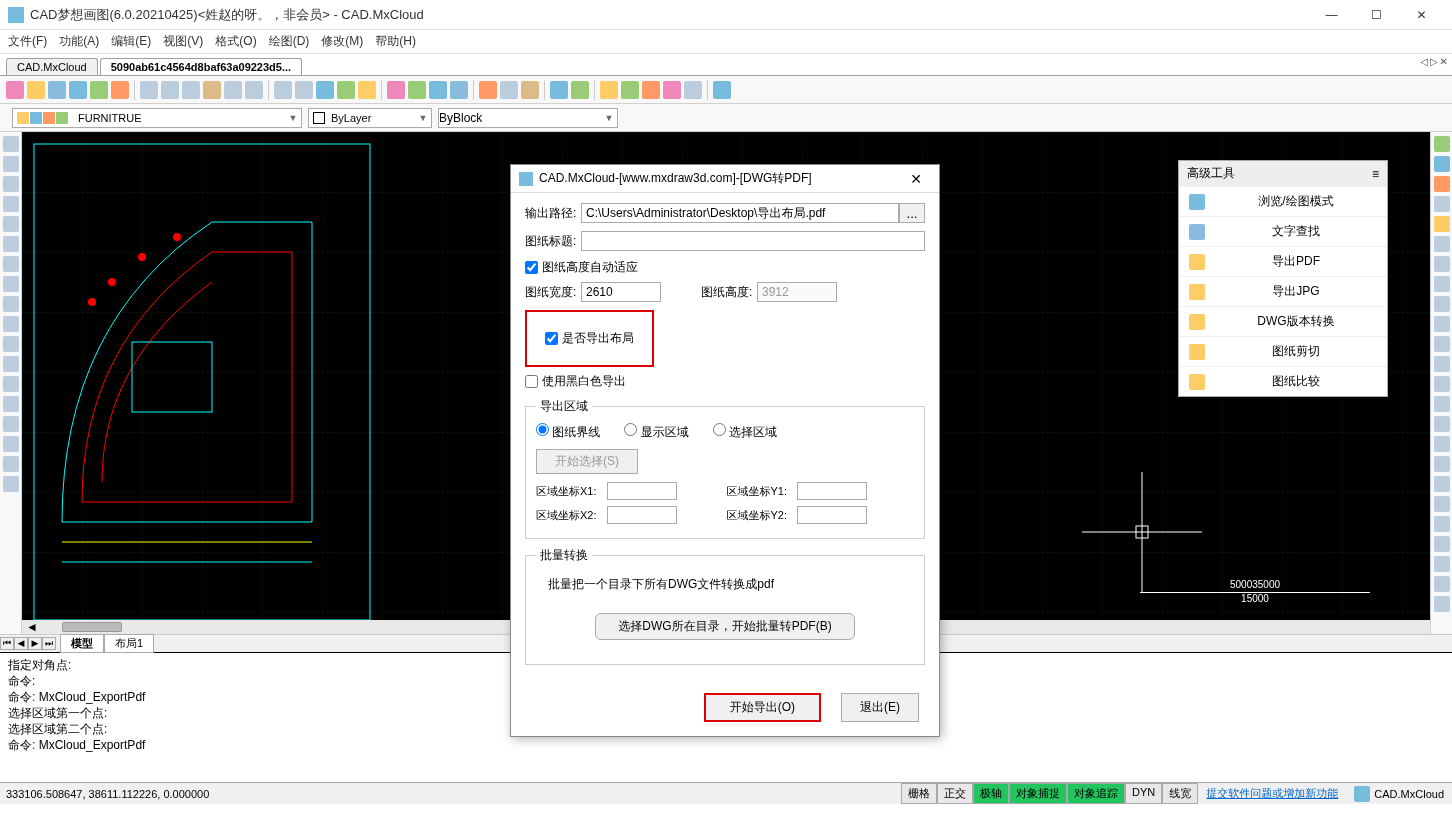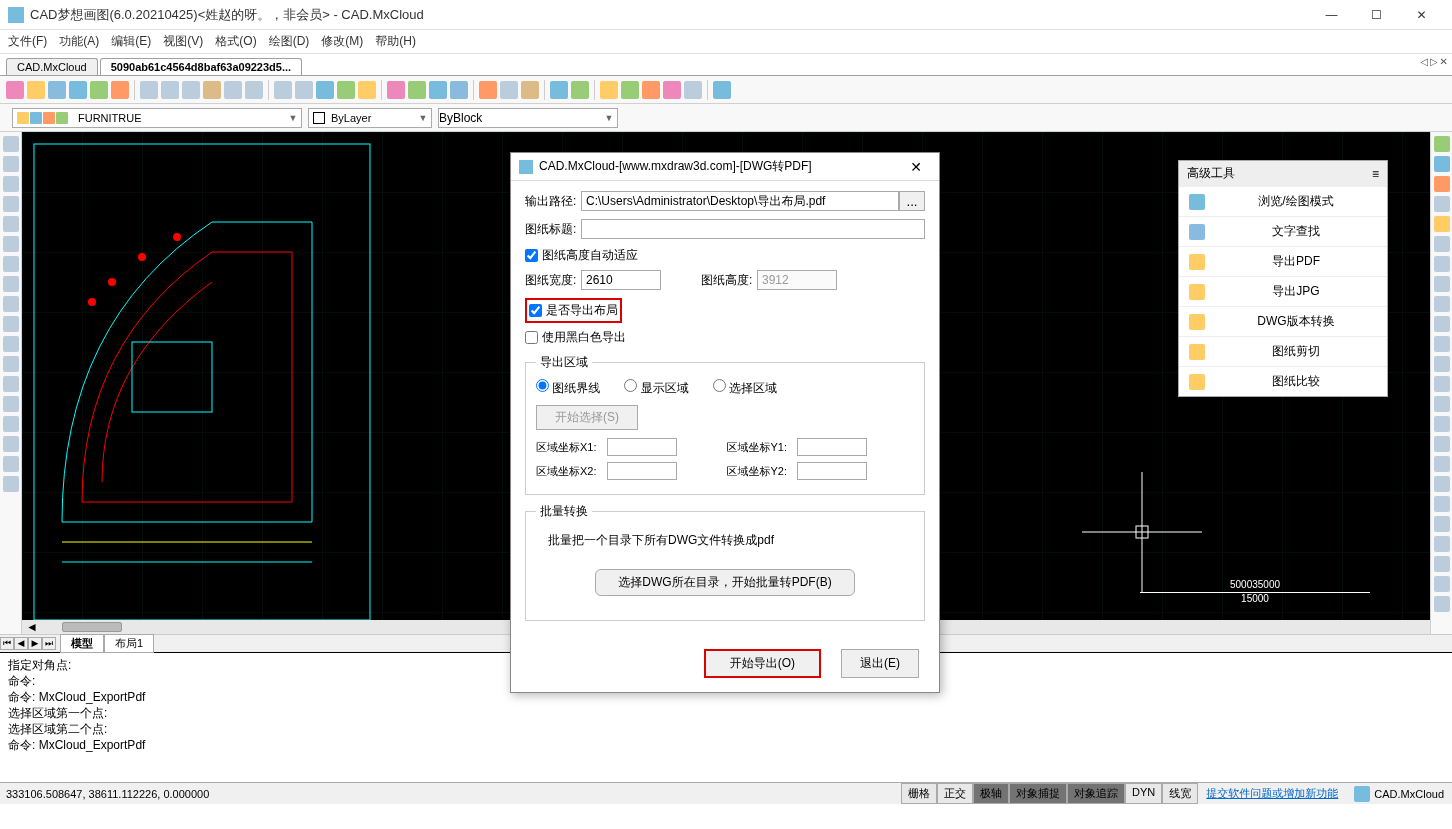--- a/index.html
+++ b/index.html
@@ -68,38 +68,38 @@
 .sheet-tabs .tab.active { background: #fff; font-weight: bold; }
 
 
 .command-area { height: 130px; background: #fff; border-top: 1px solid #000000; padding: 4px 8px; font-size: 12px; line-height: 16px; overflow: hidden; font-family: SimSun, monospace; }
 
 
 .statusbar { height: 22px; border-top: 1px solid #aaa; display: flex; align-items: center; font-size: 11px; background: #f0f0f0; }
 .statusbar .coords { flex: 1; padding-left: 6px; }
 .statusbar .toggles { display: flex; }
 .statusbar .toggles span { border: 1px solid #aaa; padding: 2px 6px; background: #e8e8e8; }
-.statusbar .toggles span.on { background: #737373; }
+.statusbar .toggles span.on { background: #22c55e; }
 .statusbar .link { color: #0066cc; padding: 0 8px; text-decoration: underline; }
 .statusbar .brand { padding: 0 8px; display: flex; align-items: center; gap: 4px; }
 
 
-.dialog { position: absolute; left: 510px; top: 152px; width: 430px; background: #fff; border: 1px solid #888; box-shadow: 2px 2px 10px rgba(0,0,0,0.3); z-index: 20; font-size: 12px; }
+.dialog { position: absolute; left: 510px; top: 164px; width: 430px; background: #fff; border: 1px solid #888; box-shadow: 2px 2px 10px rgba(0,0,0,0.3); z-index: 20; font-size: 12px; }
 .dialog .dlg-title { height: 28px; display: flex; align-items: center; padding: 0 8px; border-bottom: 1px solid #ddd; }
 .dialog .dlg-title .ic { width: 14px; height: 14px; margin-right: 6px; }
 .dialog .dlg-title .txt { flex: 1; }
 .dialog .dlg-title .x { width: 30px; text-align: center; font-size: 14px; }
 .dialog .dlg-body { padding: 10px 14px; }
 .dialog .row { display: flex; align-items: center; margin-bottom: 8px; gap: 0; }
 .dialog .row label { width: 56px; }
 .dialog .row input[type=text] { flex: 1; border: 1px solid #aaa; height: 20px; padding: 0 4px; font-size: 12px; }
 .dialog .row input[type=text].short { width: 80px; flex: none; }
 .dialog .browse-btn { width: 26px; height: 20px; border: 1px solid #aaa; background: #f0f0f0; text-align: center; }
 .dialog .chk-row { display: flex; align-items: center; gap: 4px; margin-bottom: 6px; }
-.dialog .chk-row.highlight { border: 2px solid #d00; padding: 2px; display: inline-flex; }
+.dialog .chk-row.highlight { border: 2px solid #d00; padding: 18px; display: inline-flex; }
 .dialog fieldset { border: 1px solid #ccc; padding: 8px 10px; margin: 8px 0; }
 .dialog fieldset legend { padding: 0 4px; }
 .dialog .radio-row { display: flex; gap: 24px; margin-bottom: 8px; }
 .dialog .coord-row { display: flex; align-items: center; gap: 10px; margin-bottom: 6px; }
 .dialog .coord-row label { font-size: 11px; }
 .dialog .coord-row input { width: 70px; border: 1px solid #aaa; height: 18px; }
 .dialog .btn { border: 1px solid #aaa; background: #f0f0f0; padding: 3px 18px; font-size: 12px; }
 .dialog .btn:disabled { color: #999; }
 .dialog .footer-btns { display: flex; justify-content: flex-end; gap: 20px; padding: 10px 20px 14px; }
 .dialog .footer-btns .primary { border: 2px solid #d00; padding: 4px 24px; }

